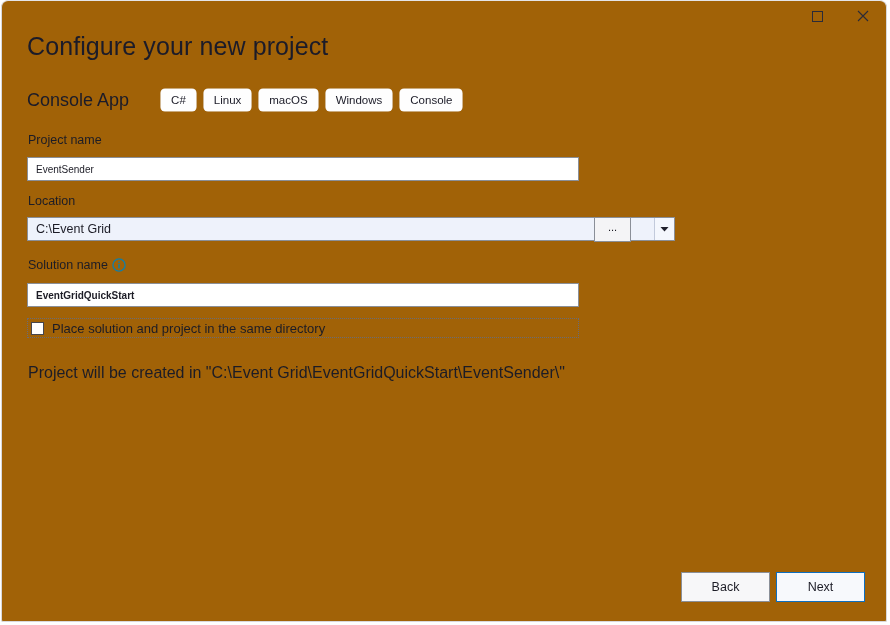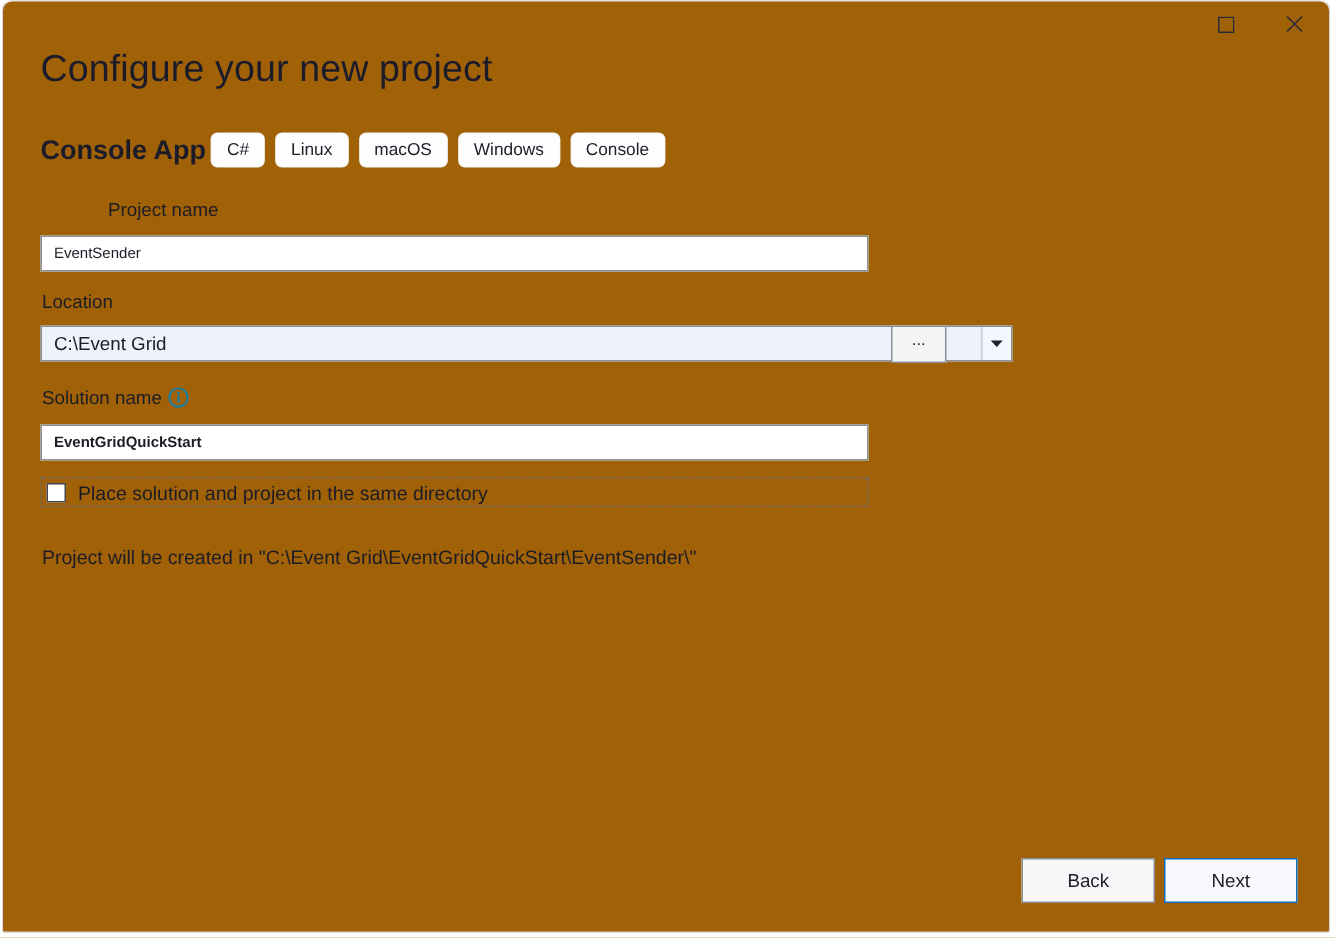--- a/index.html
+++ b/index.html
@@ -64,24 +64,24 @@
   .subhead-row {
     position: absolute;
     left: 25px;
     top: 86px;
     display: flex;
     align-items: center;
     height: 26px;
   }
   .subhead-title {
     font-size: 18px;
-    font-weight: 700;
+    font-weight: 400;
     color: #1b1b29;
     white-space: nowrap;
-    margin-right: 4px;
+    margin-right: 32px;
   }
   .tag {
     display: inline-flex;
     align-items: center;
     justify-content: center;
     height: 22px;
     padding: 0 10px;
     margin-right: 8px;
     background: #fefefe;
     border-radius: 4px;
@@ -92,21 +92,21 @@
   }
 
   
   .field-label {
     position: absolute;
     left: 26px;
     font-size: 12.5px;
     color: #1c1c26;
     white-space: nowrap;
   }
-  .label-project { top: 132px; margin-left: 44px; }
+  .label-project { top: 132px; }
   .label-location { top: 193px; }
   .label-solution {
     top: 257px;
     display: flex;
     align-items: center;
     gap: 4px;
   }
 
   .info-icon {
     display: inline-flex;
@@ -207,21 +207,21 @@
   .check-label {
     font-size: 13px;
     color: #1c1c26;
     white-space: nowrap;
   }
 
   .path-note {
     position: absolute;
     left: 26px;
     top: 363px;
-    font-size: 13px;
+    font-size: 16px;
     color: #1c1c26;
     white-space: nowrap;
   }
 
   
   .footer {
     position: absolute;
     left: 0;
     top: 571px;
     width: 100%;

